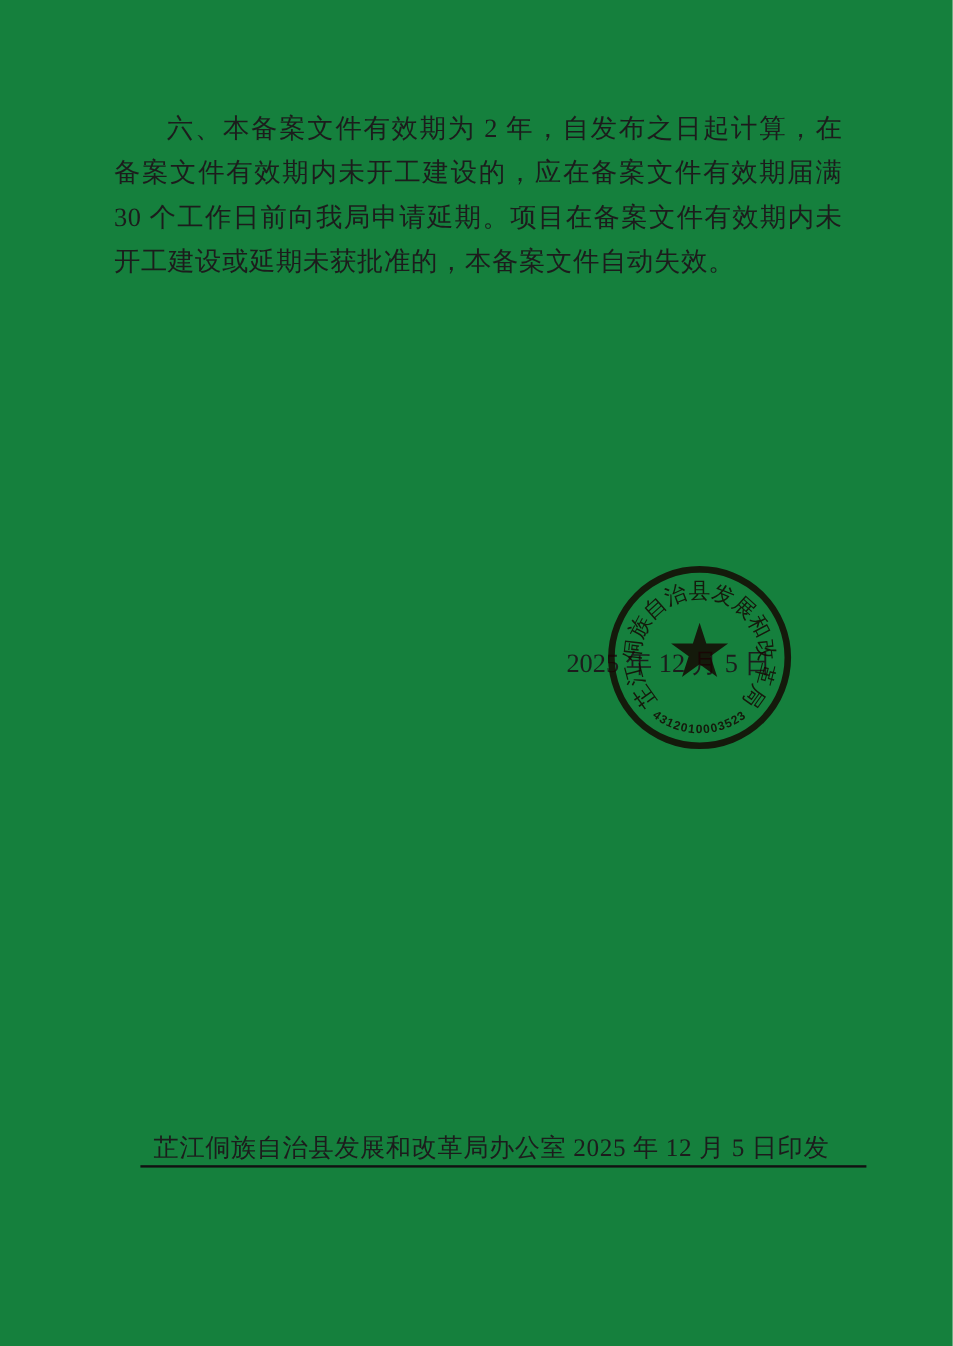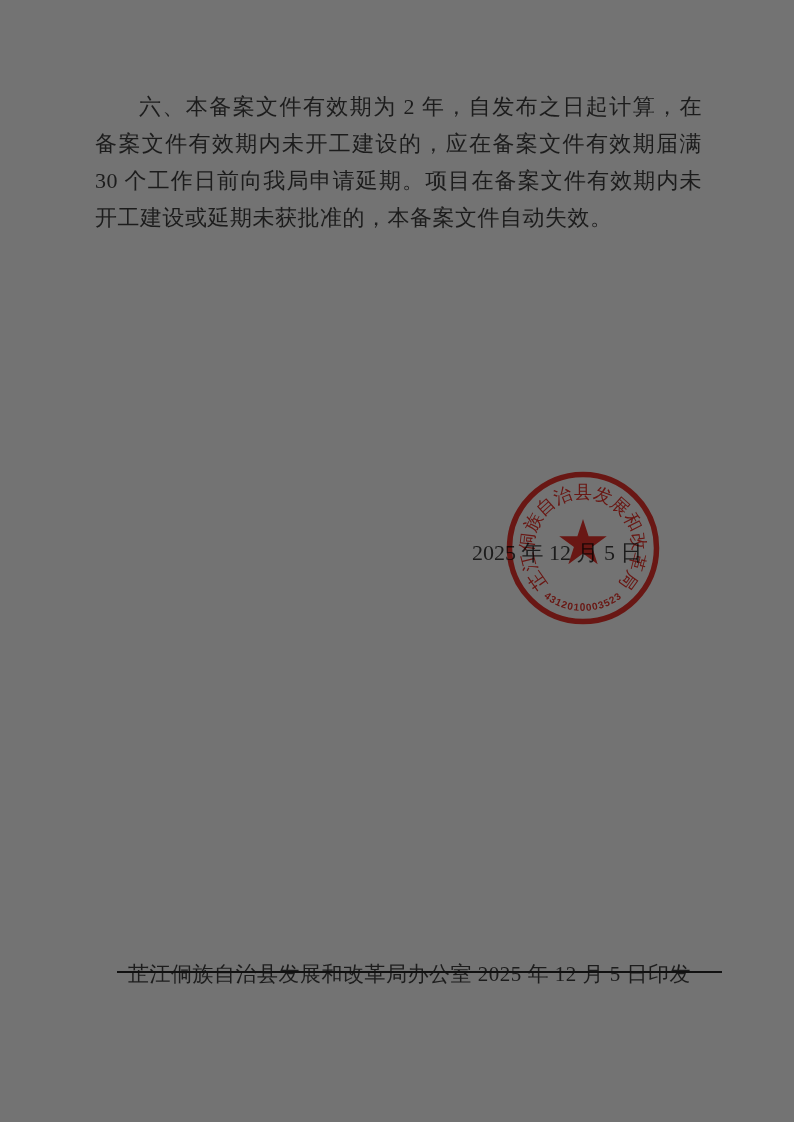--- a/index.html
+++ b/index.html
@@ -1,21 +1,21 @@
 <!DOCTYPE html>
 <html><head>
 <meta charset="utf-8">
 <style>
   * { box-sizing: border-box; }
   html, body { margin: 0; padding: 0; background: #ffffff; }
   .page {
     position: relative;
     width: 794px;
     height: 1122px;
-    background: #737373;
+    background: #15803d;
     overflow: hidden;
     font-family: "Liberation Serif", "DejaVu Serif", serif;
     color: #1c1c1c;
   }
   .body-text {
     position: absolute;
     left: 95px;
     top: 89px;
     width: 607px;
     font-size: 22px;
@@ -65,21 +65,20 @@
     font-family: "Liberation Sans", "DejaVu Sans", sans-serif;
   }
   .footer-imprint {
     position: absolute;
     left: 128px;
     top: 943px;
     font-size: 21px;
     line-height: 26px;
     letter-spacing: 0.5px;
     white-space: nowrap;
-    margin-top: 18px;
   }
   .footer-rule {
     position: absolute;
     left: 117px;
     top: 971px;
     width: 605px;
     height: 2px;
     background: #111111;
   }
 </style>

